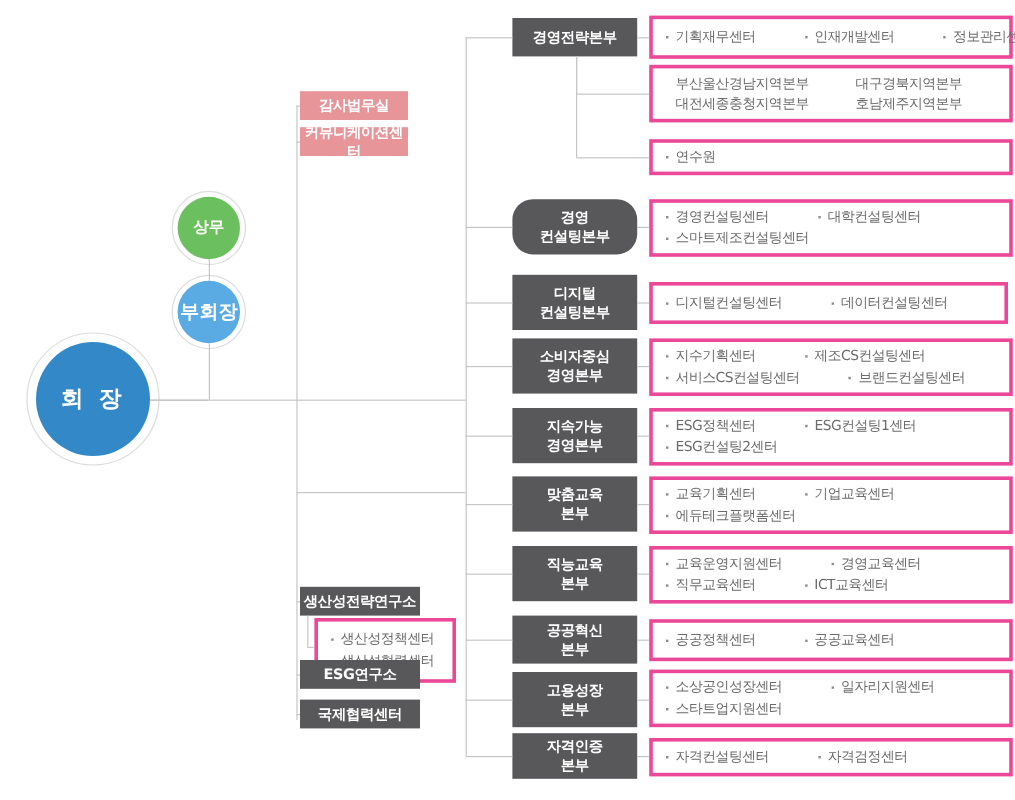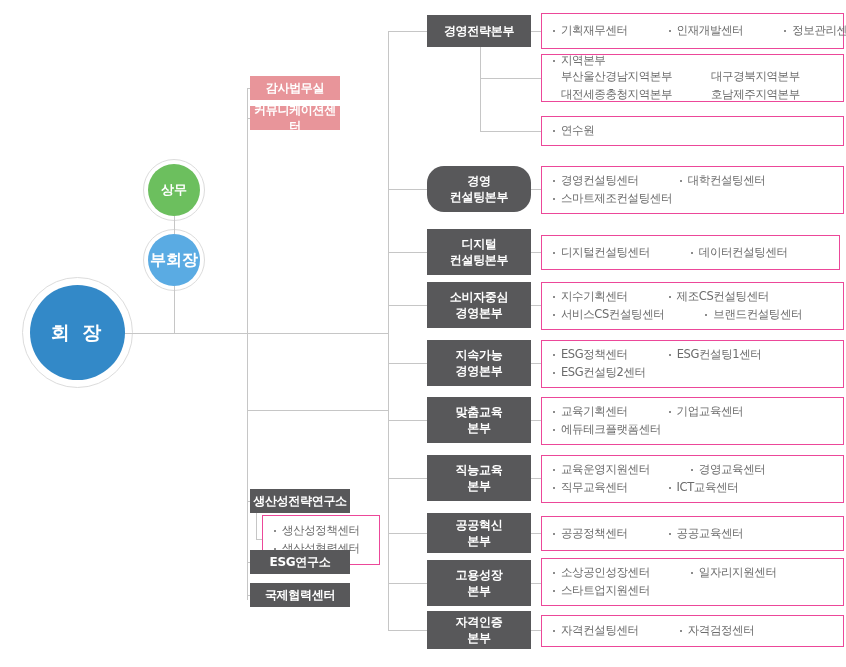--- a/index.html
+++ b/index.html
@@ -69,21 +69,21 @@
     letter-spacing:-0.3px;
   }
   .box.pink{background:#e8959a;}
   .box.gray{background:#58585a;}
 
   
   .panel{
     position:absolute;
     box-sizing:border-box;
     background:#ffffff;
-    border:1px solid #ec4899;
+    border:3px solid #ec4899;
     padding:6px 10px;
     display:flex;
     flex-direction:column;
     justify-content:center;
   }
   .prow{
     display:flex;
     align-items:baseline;
     line-height:1.55;
   }
@@ -183,21 +183,20 @@
     <div class="ln h" style="left: 388px; top: 630px; width: 39px; height: 1px;"></div>
     <div class="panel" style="left: 541px; top: 13px; width: 303px; height: 36px;">
       <div class="prow">
         <div class="pitem" style="margin-left: 0px;">기획재무센터</div>
         <div class="pitem" style="margin-left: 40px;">인재개발센터</div>
         <div class="pitem" style="margin-left: 40px;">정보관리센터</div>
       </div>
     </div>
     <div class="ln h" style="left: 531px; top: 31px; width: 10px; height: 1px;"></div>
     <div class="panel" style="left: 541px; top: 54px; width: 303px; height: 48px;">
-      <div class="pitem" style="font-size: 11.5px;">지역본부</div>
       <div class="sub-list">
         <div class="sl-row">
           <div class="sl-cell" style="width: 150px;">부산울산경남지역본부</div>
           <div class="sl-cell" style="width: auto;">대구경북지역본부</div>
         </div>
         <div class="sl-row">
           <div class="sl-cell" style="width: 150px;">대전세종충청지역본부</div>
           <div class="sl-cell" style="width: auto;">호남제주지역본부</div>
         </div>
       </div>

